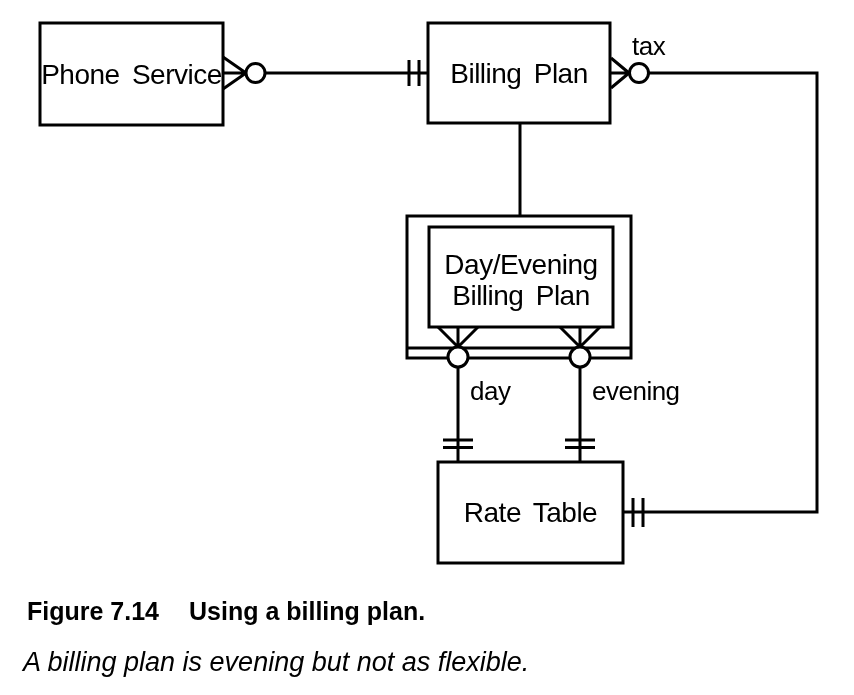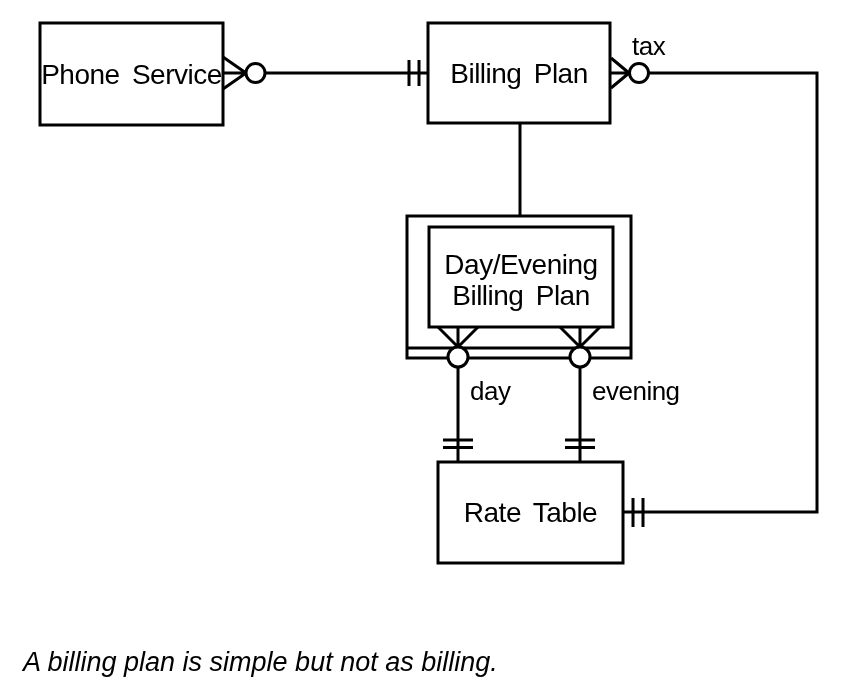--- a/index.html
+++ b/index.html
@@ -119,15 +119,18 @@
     <text class="entity-label" x="131.5" y="84" text-anchor="middle">Phone Service</text>
     <text class="entity-label" x="519" y="83" text-anchor="middle">Billing Plan</text>
     <text class="entity-label" x="521" y="274" text-anchor="middle">Day/Evening</text>
     <text class="entity-label" x="521" y="305" text-anchor="middle">Billing Plan</text>
     <text class="entity-label" x="530.5" y="522" text-anchor="middle">Rate Table</text>
     <text class="rel-label" x="632" y="55">tax</text>
     <text class="rel-label" x="470" y="400">day</text>
     <text class="rel-label" x="592" y="400">evening</text>
   </svg>
 
-  <div class="caption-line2">A billing plan is simple but not as billing.</div>
+  <div class="caption-line1">
+    <span>Figure 7.14</span><span class="caption-title-text">Using a billing plan.</span>
+  </div>
+  <div class="caption-line2">A billing plan is evening but not as flexible.</div>
 
 </div>
 
 </body></html>

